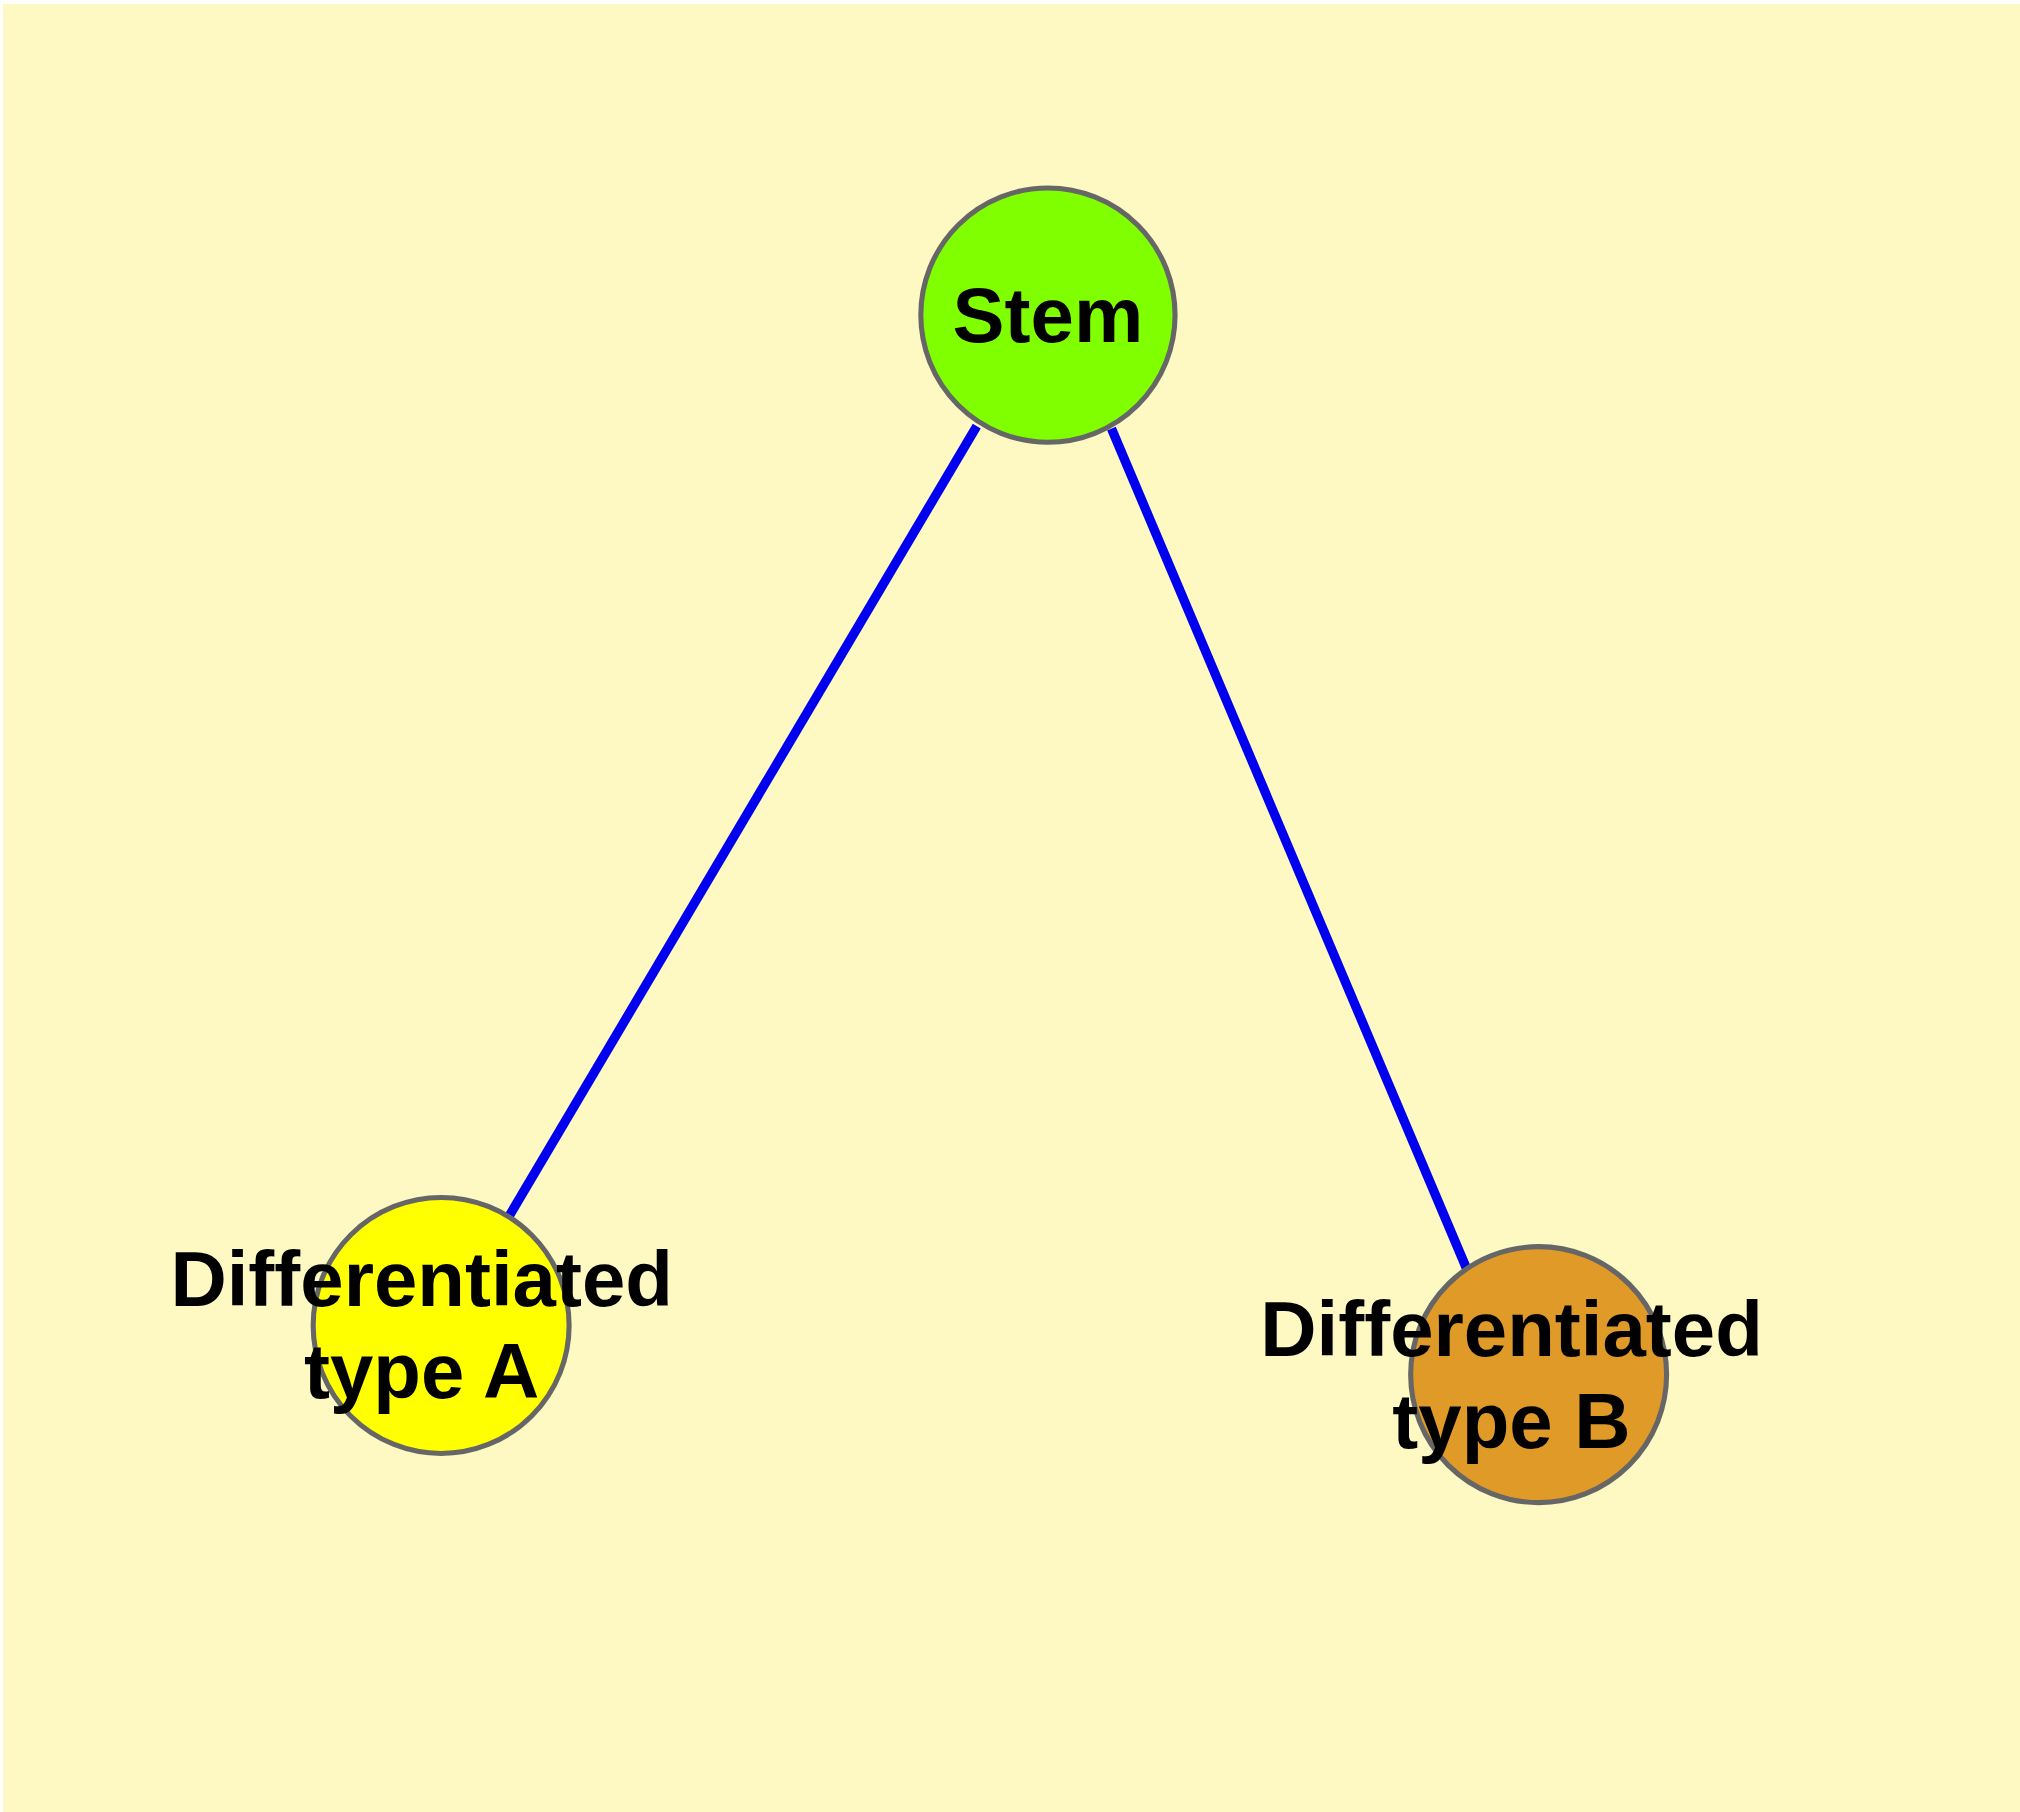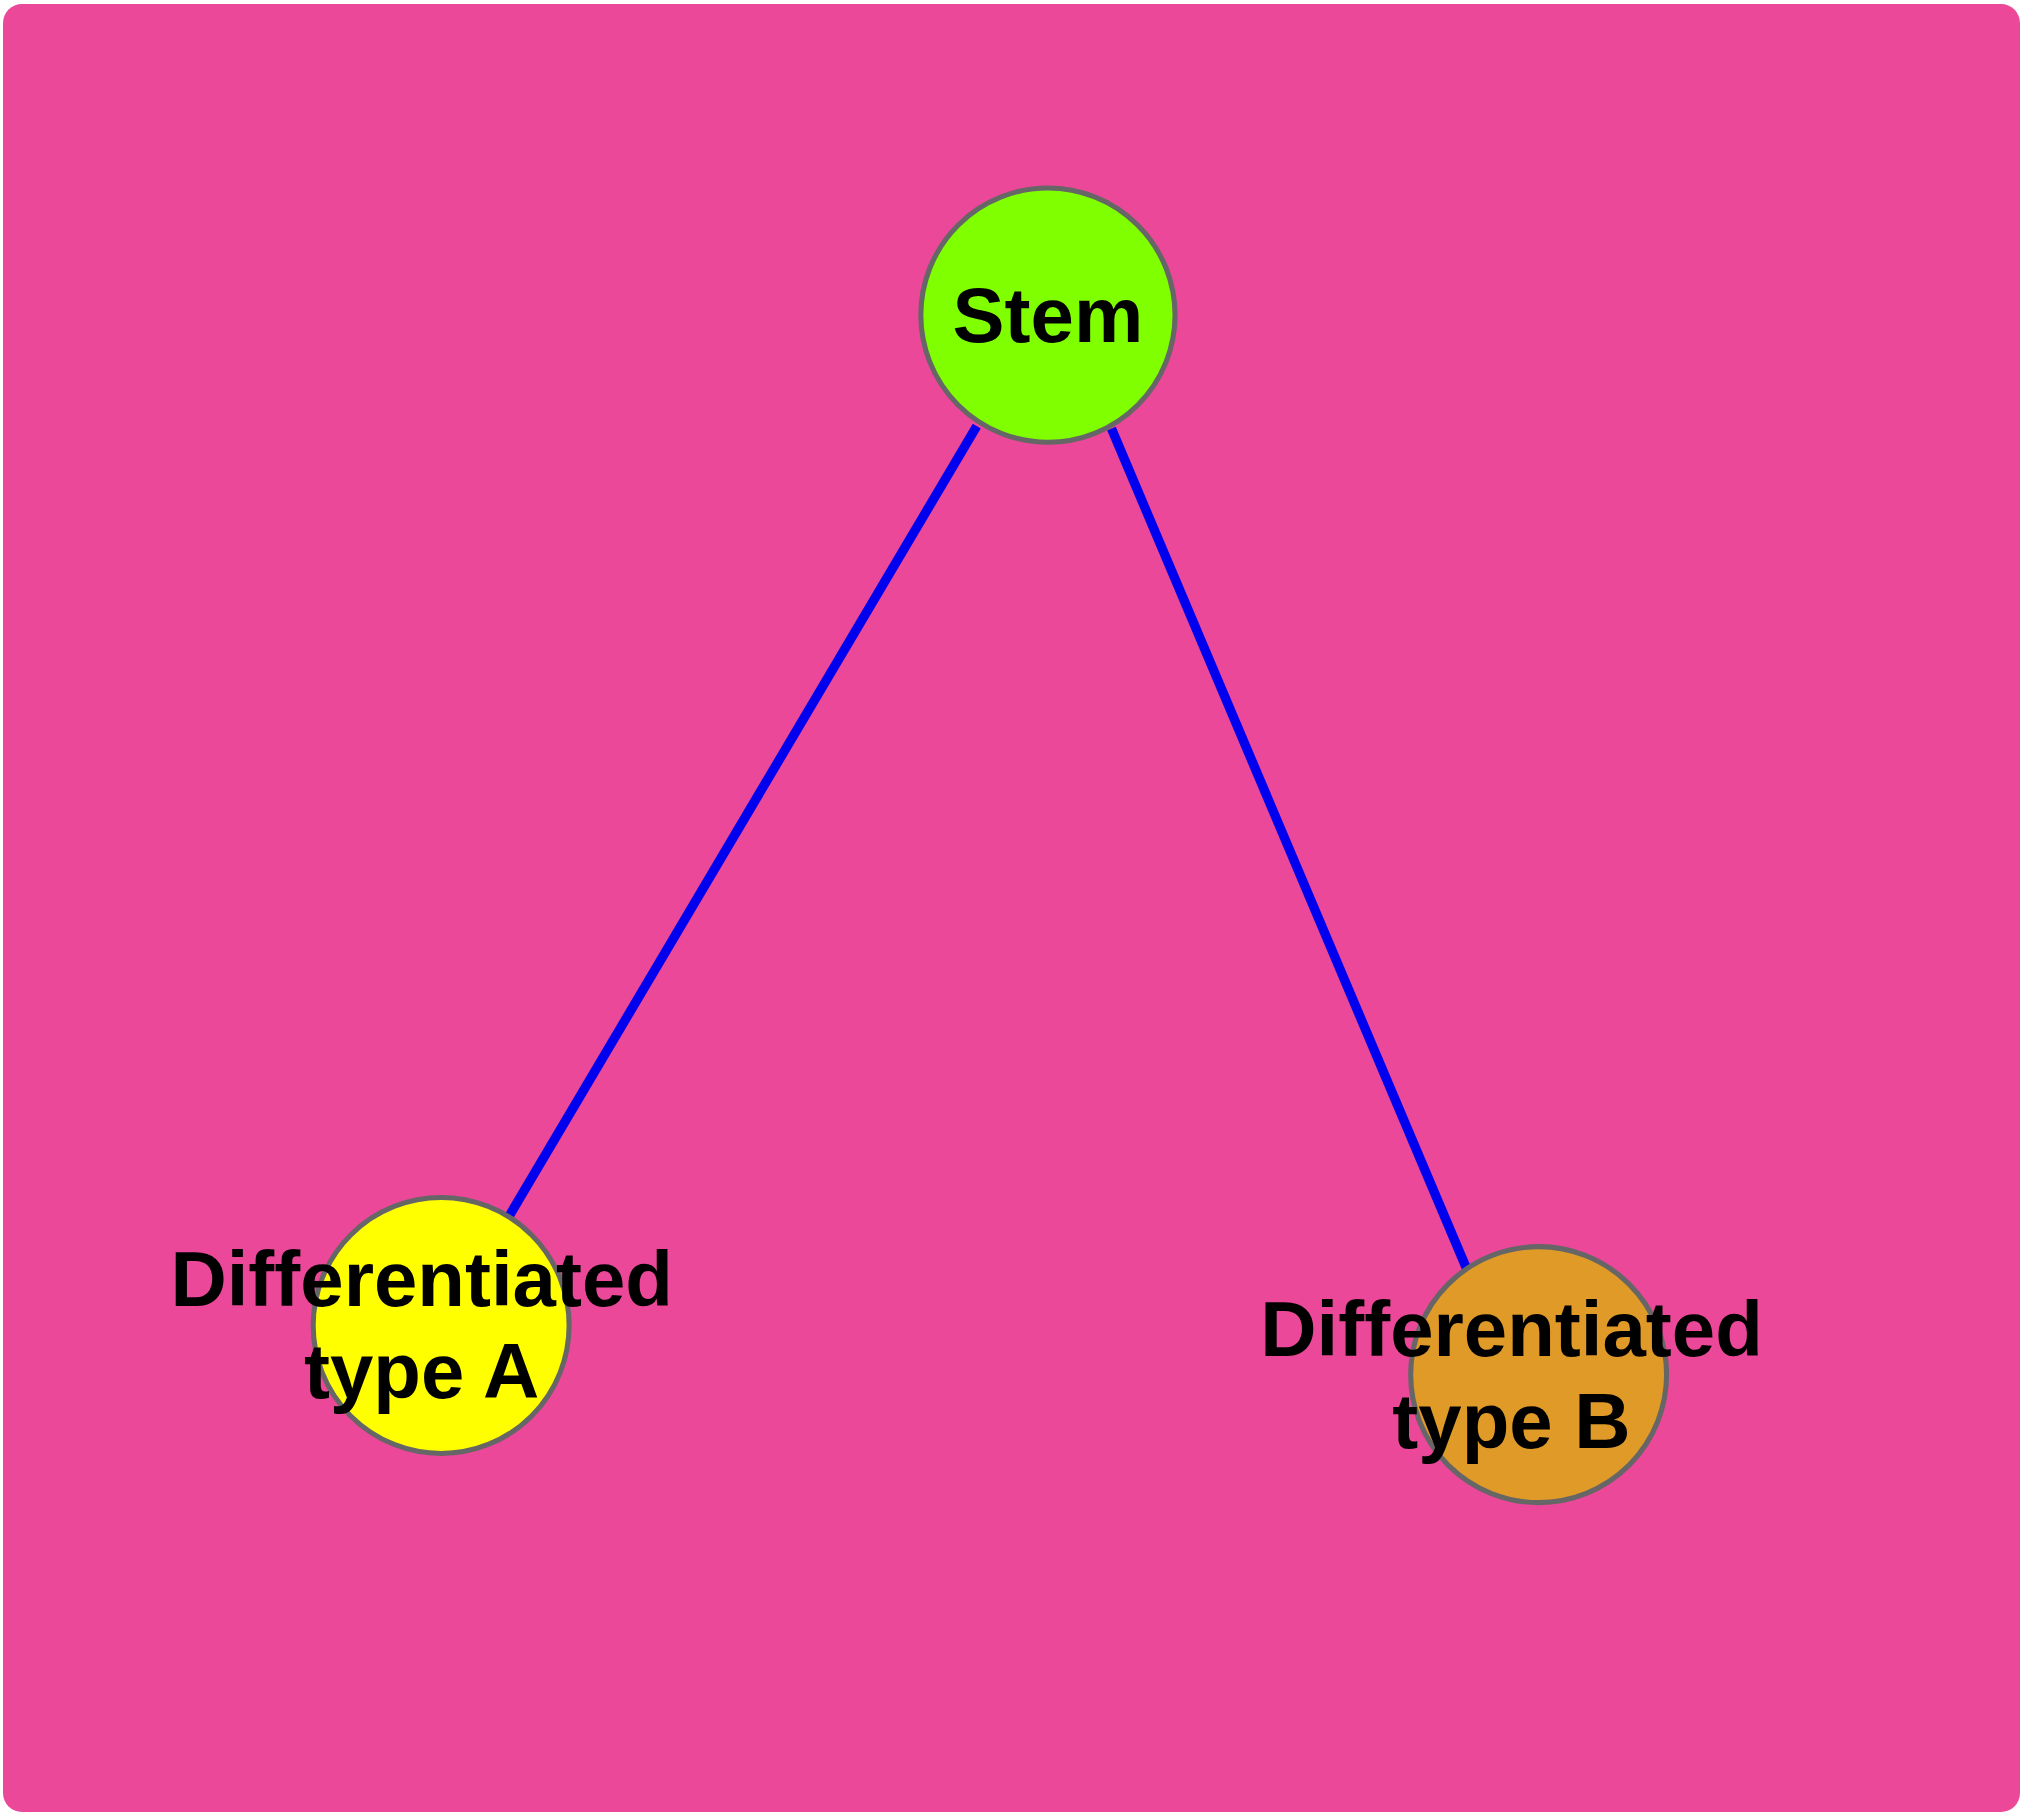--- a/index.html
+++ b/index.html
@@ -17,22 +17,21 @@
     height: 1812px;
     background: #ffffff;
     overflow: hidden;
   }
   #plot-area {
     position: absolute;
     left: 3.4px;
     top: 4.2px;
     width: 2017px;
     height: 1808px;
-    background: #ec4899;
-    border-radius: 19px;
+    background: #fef9c3;
   }
   #graph-svg {
     position: absolute;
     left: 0;
     top: 0;
     width: 100%;
     height: 100%;
     display: block;
   }
   .node-label {

